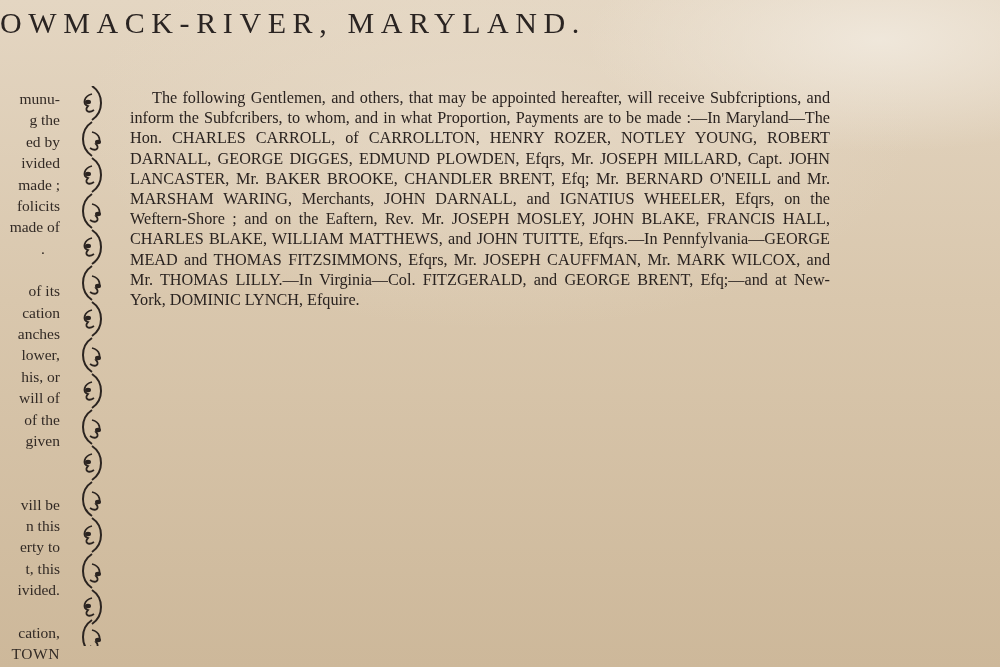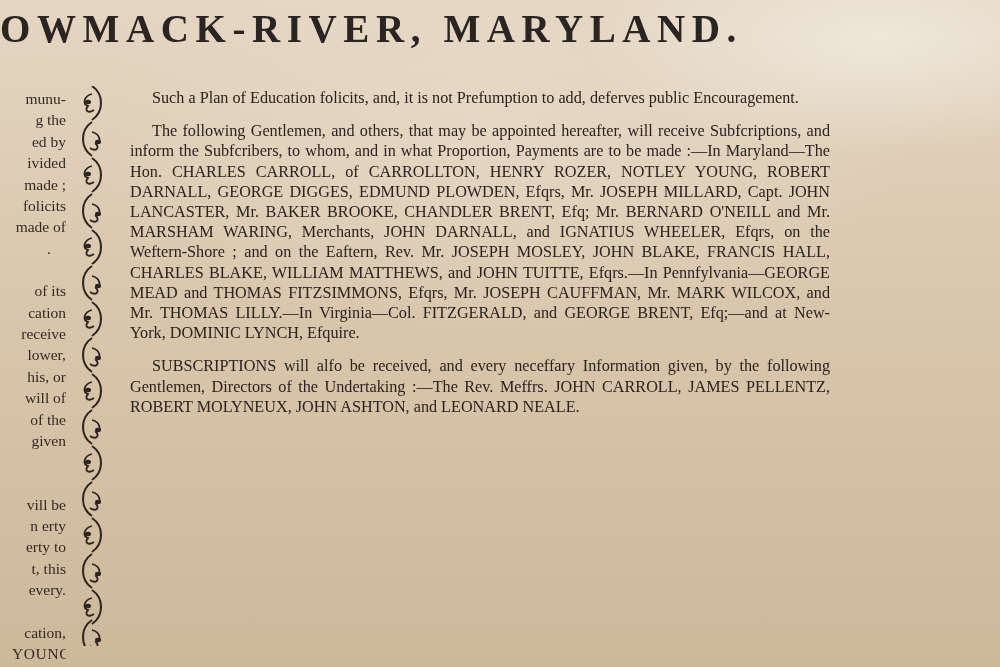--- a/index.html
+++ b/index.html
@@ -7,24 +7,24 @@
       width:1000px;height:667px;overflow:hidden;position:relative;
       background:
         radial-gradient(ellipse 420px 160px at 880px 40px, rgba(240,232,220,0.95), rgba(240,232,220,0) 70%),
         radial-gradient(ellipse 600px 300px at 500px 120px, rgba(232,220,203,0.6), rgba(232,220,203,0) 70%),
         linear-gradient(180deg,#e4d6c2 0%,#d9c7ad 45%,#cdb89a 100%);
       font-family:"Liberation Serif","DejaVu Serif",serif;
       color:#2b2420;
     }
     .headline{
       position:absolute;left:0;top:6px;
-      font-size:39px;letter-spacing:6.6px;color:#2a2422;white-space:nowrap;font-weight:bold;
+      font-size:30px;letter-spacing:6.6px;color:#2a2422;white-space:nowrap;
     }
     .left-col{
-      position:absolute;left:12px;top:88px;width:54px;text-align:right;
+      position:absolute;left:6px;top:88px;width:54px;text-align:right;
       font-size:15.5px;line-height:21.4px;color:#322a25;
     }
     .left-col .ln{display:block;white-space:nowrap;overflow:hidden;}
     .left-col .gap{height:21px;}
     .vine{
       position:absolute;left:74px;top:86px;width:36px;height:560px;
     }
     .main{
       position:absolute;left:130px;top:88px;width:700px;
       font-size:16.2px;line-height:20.2px;color:#2a2320;
@@ -43,36 +43,36 @@
   <span class="ln">g the</span>
   <span class="ln">ed by</span>
   <span class="ln">ivided</span>
   <span class="ln">made ;</span>
   <span class="ln">folicits</span>
   <span class="ln">made of</span>
   <span class="ln" style="text-align:center;padding-left:20px;">.</span>
   <span class="ln gap">&nbsp;</span>
   <span class="ln">of its</span>
   <span class="ln">cation</span>
-  <span class="ln">receive</span>
+  <span class="ln">anches</span>
   <span class="ln">lower,</span>
   <span class="ln">his, or</span>
   <span class="ln">will of</span>
   <span class="ln">of the</span>
   <span class="ln">given</span>
   <span class="ln gap">&nbsp;</span>
   <span class="ln gap">&nbsp;</span>
   <span class="ln">vill be</span>
-  <span class="ln">n erty</span>
+  <span class="ln">n this</span>
   <span class="ln">erty to</span>
   <span class="ln">t, this</span>
-  <span class="ln">every.</span>
+  <span class="ln">ivided.</span>
   <span class="ln gap">&nbsp;</span>
   <span class="ln">cation,</span>
-  <span class="ln sc">YOUNG</span>
+  <span class="ln sc">TOWN</span>
 </div>
 
 <svg class="vine" viewBox="0 0 36 560" xmlns="http://www.w3.org/2000/svg">
   <defs>
     <g id="leafR">
       <path d="M18 0 C30 8 30 26 18 34" fill="none" stroke="#2b2420" stroke-width="2"></path>
       <path d="M18 8 C10 10 8 18 14 20 C10 24 14 28 20 24" fill="none" stroke="#2b2420" stroke-width="1.8"></path>
       <ellipse cx="14" cy="16" rx="3" ry="2.2" fill="#2b2420"></ellipse>
     </g>
     <g id="leafL">
@@ -93,16 +93,14 @@
   <use href="#leafL" y="324"></use>
   <use href="#leafR" y="360"></use>
   <use href="#leafL" y="396"></use>
   <use href="#leafR" y="432"></use>
   <use href="#leafL" y="468"></use>
   <use href="#leafR" y="504"></use>
   <use href="#leafL" y="534"></use>
 </svg>
 
 <div class="main">
-  <p>Such a Plan of Education folicits, and, it is not Prefumption to add, deferves public Encouragement.</p>
   <p>The following Gentlemen, and others, that may be appointed hereafter, will receive Subfcriptions, and inform the Subfcribers, to whom, and in what Proportion, Payments are to be made :—In Maryland—The Hon. CHARLES CARROLL, of CARROLLTON, HENRY ROZER, NOTLEY YOUNG, ROBERT DARNALL, GEORGE DIGGES, EDMUND PLOWDEN, Efqrs, Mr. JOSEPH MILLARD, Capt. JOHN LANCASTER, Mr. BAKER BROOKE, CHANDLER BRENT, Efq; Mr. BERNARD O'NEILL and Mr. MARSHAM WARING, Merchants, JOHN DARNALL, and IGNATIUS WHEELER, Efqrs, on the Weftern-Shore ; and on the Eaftern, Rev. Mr. JOSEPH MOSLEY, JOHN BLAKE, FRANCIS HALL, CHARLES BLAKE, WILLIAM MATTHEWS, and JOHN TUITTE, Efqrs.—In Pennfylvania—GEORGE MEAD and THOMAS FITZSIMMONS, Efqrs, Mr. JOSEPH CAUFFMAN, Mr. MARK WILCOX, and Mr. THOMAS LILLY.—In Virginia—Col. FITZGERALD, and GEORGE BRENT, Efq;—and at New-York, DOMINIC LYNCH, Efquire.</p>
-  <p>SUBSCRIPTIONS will alfo be received, and every neceffary Information given, by the following Gentlemen, Directors of the Undertaking :—The Rev. Meffrs. JOHN CARROLL, JAMES PELLENTZ, ROBERT MOLYNEUX, JOHN ASHTON, and LEONARD NEALE.</p>
 </div>
 
 </body></html>

